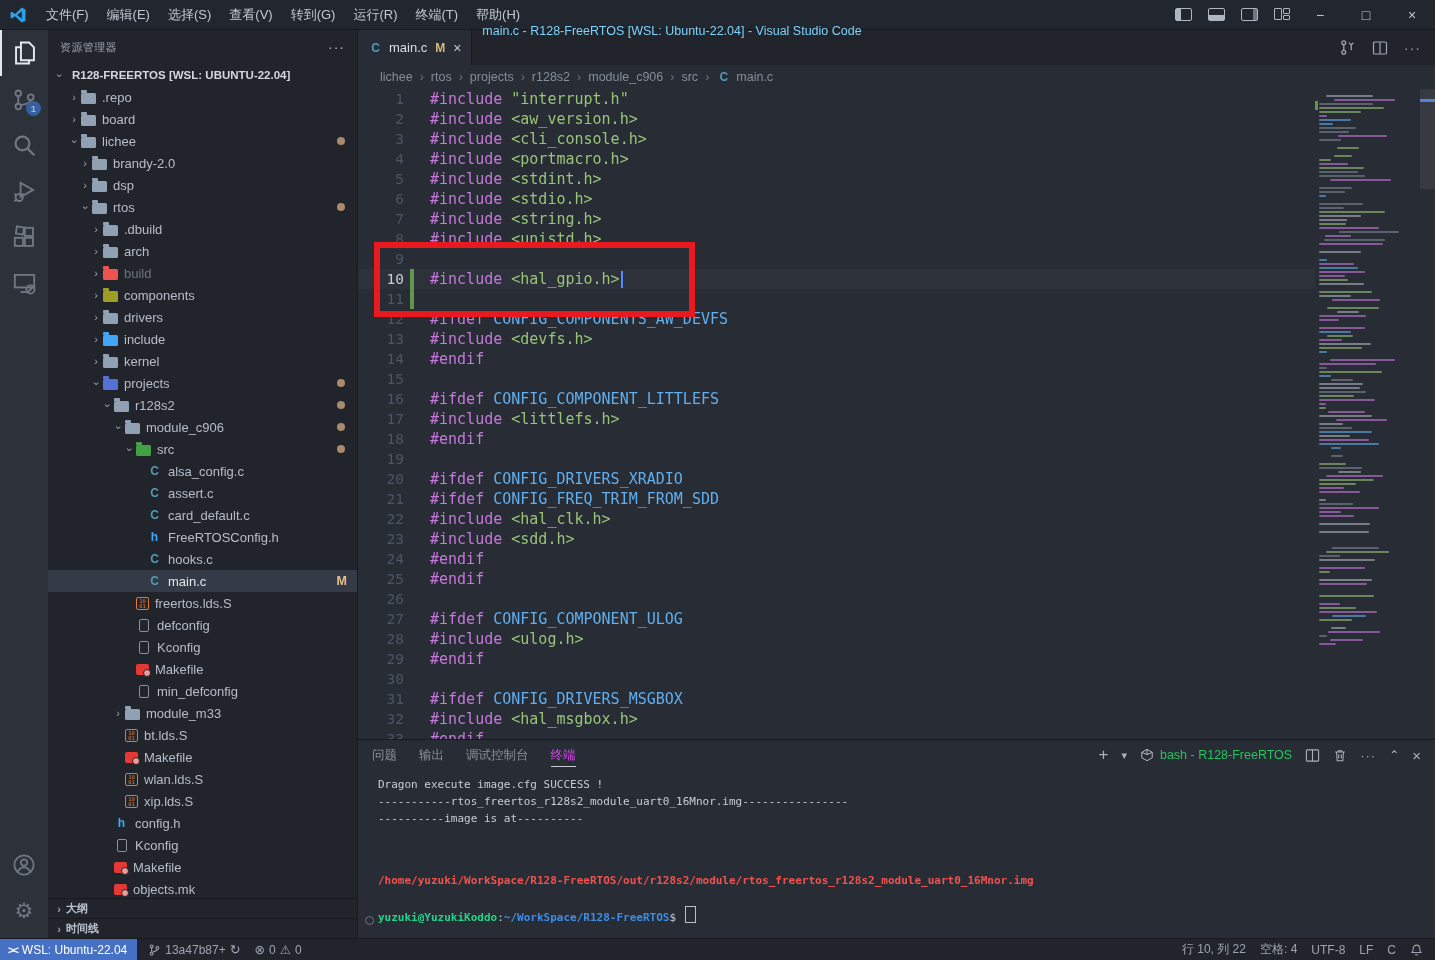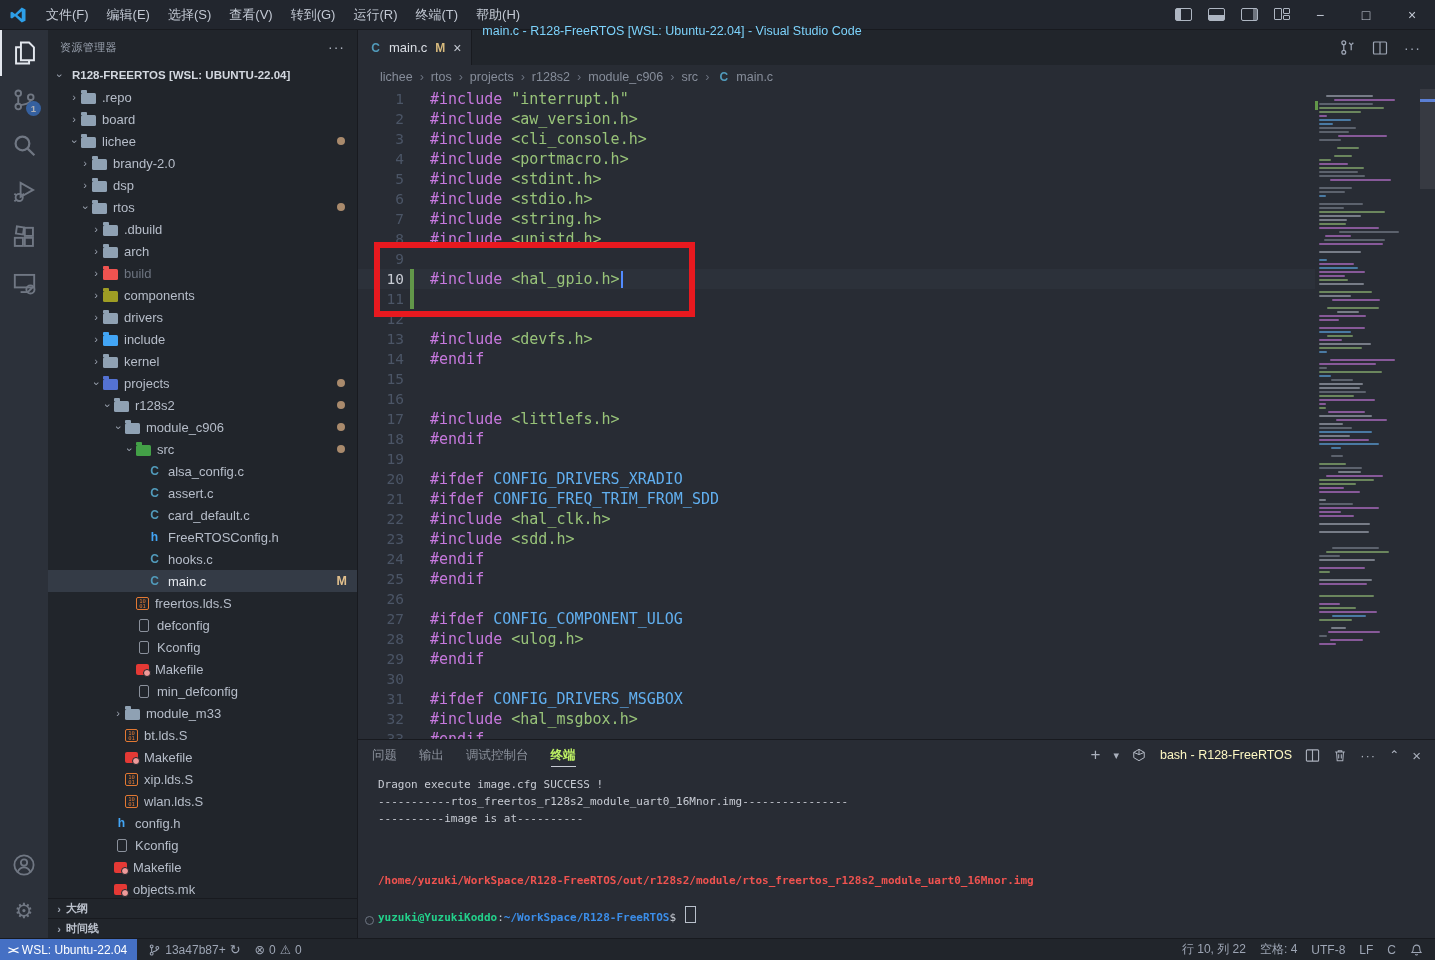--- a/index.html
+++ b/index.html
@@ -97,24 +97,24 @@
   .mm-bar{position:absolute;height:2px;opacity:.6;border-radius:1px;}
   .mm-chg{position:absolute;left:0;top:12px;width:3px;height:9px;background:#629749;}
   .scrollbar{position:absolute;top:0;bottom:0;right:0;width:15px;z-index:3;}
   .sb-slider{position:absolute;top:0;left:0;right:0;height:100px;background:rgba(255,255,255,.07);}
   .sb-cursor-mark{position:absolute;top:10px;left:0;right:0;height:3px;background:#5b7fd4;}
 
   
   .panel{flex:0 0 198px;background:#282c34;border-top:1px solid #181a1f;display:flex;flex-direction:column;position:relative;}
   .panel-header{height:30px;display:flex;align-items:center;padding:0 14px;flex:0 0 30px;font-size:12.5px;}
   .ptab{margin-right:22px;color:#8b919c;text-transform:uppercase;height:30px;line-height:30px;position:relative;}
-  .ptab.active{color:#bef264;font-weight:bold;}
+  .ptab.active{color:#d946ef;}
   .ptab.active::after{content:"";position:absolute;left:0;right:0;bottom:3px;height:1.5px;background:#c8ccd4;}
   .panel-actions{margin-left:auto;display:flex;align-items:center;gap:13px;color:#aab0bc;font-size:13px;}
-  .term-title{display:flex;align-items:center;gap:14px;color:#fef9c3;font-size:12.5px;}
+  .term-title{display:flex;align-items:center;gap:6px;color:#22c55e;font-size:12.5px;}
   .terminal{flex:1;padding:6px 0 0 20px;position:relative;font-size:11px;line-height:17px;color:#c8ccd4;}
   .tline{white-space:pre;height:17px;}
   .t-red{color:#ef5350;font-weight:bold;margin-top:28px;}
   .t-user{color:#23d18b;font-weight:bold;}
   .t-path{color:#3b8eea;font-weight:bold;}
   .t-cursor{display:inline-block;width:9px;height:15px;border:1px solid #b9c0cb;vertical-align:-2px;margin-left:2px;}
   .t-deco{position:absolute;left:7px;width:7px;height:7px;border:1px solid #6e7683;border-radius:50%;}
 
   
   .statusbar{height:22px;background:#21252b;border-top:1px solid #181a1f;display:flex;align-items:center;
@@ -455,28 +455,28 @@
             <span style="width:63px;flex:0 0 63px;"></span>
             <span style="width:14px;flex:0 0 14px;"></span>
             <span class="make-ic"></span>
             <span class="lbl">Makefile</span>
             <span class="spacer"></span>
           </div>
           <div class="row">
             <span style="width:63px;flex:0 0 63px;"></span>
             <span style="width:14px;flex:0 0 14px;"></span>
             <span class="asm-ic">10<br>01</span>
+            <span class="lbl">wlan.lds.S</span>
+            <span class="spacer"></span>
+          </div>
+          <div class="row">
+            <span style="width:63px;flex:0 0 63px;"></span>
+            <span style="width:14px;flex:0 0 14px;"></span>
+            <span class="asm-ic">10<br>01</span>
             <span class="lbl">xip.lds.S</span>
-            <span class="spacer"></span>
-          </div>
-          <div class="row">
-            <span style="width:63px;flex:0 0 63px;"></span>
-            <span style="width:14px;flex:0 0 14px;"></span>
-            <span class="asm-ic">10<br>01</span>
-            <span class="lbl">wlan.lds.S</span>
             <span class="spacer"></span>
           </div>
           <div class="row">
             <span style="width:52px;flex:0 0 52px;"></span>
             <span style="width:14px;flex:0 0 14px;"></span>
             <span class="ficon h">h</span>
             <span class="lbl">config.h</span>
             <span class="spacer"></span>
           </div>
           <div class="row">
@@ -605,39 +605,41 @@
               <span class="ctext"><span class="tok-kw">#include</span><span class="tok-pl"> </span><span class="tok-str">&lt;hal_gpio.h&gt;</span><span class="cursor"></span></span>
             </div>
             <div class="line">
               <span class="ln">11</span>
               <span class="chg on"></span>
               <span class="ctext"></span>
             </div>
             <div class="line">
               <span class="ln">12</span>
               <span class="chg"></span>
+              <span class="ctext"><span class="tok-kw">#ifdef</span><span class="tok-pl"> </span><span class="tok-const">CONFIG_COMPONENTS_AW_DEVFS</span></span>
             </div>
             <div class="line">
               <span class="ln">13</span>
               <span class="chg"></span>
               <span class="ctext"><span class="tok-kw">#include</span><span class="tok-pl"> </span><span class="tok-str">&lt;devfs.h&gt;</span></span>
             </div>
             <div class="line">
               <span class="ln">14</span>
               <span class="chg"></span>
               <span class="ctext"><span class="tok-kw">#endif</span></span>
             </div>
             <div class="line">
               <span class="ln">15</span>
               <span class="chg"></span>
               <span class="ctext"></span>
             </div>
             <div class="line">
               <span class="ln">16</span>
               <span class="chg"></span>
+              <span class="ctext"><span class="tok-kw">#ifdef</span><span class="tok-pl"> </span><span class="tok-const">CONFIG_COMPONENT_LITTLEFS</span></span>
             </div>
             <div class="line">
               <span class="ln">17</span>
               <span class="chg"></span>
               <span class="ctext"><span class="tok-kw">#include</span><span class="tok-pl"> </span><span class="tok-str">&lt;littlefs.h&gt;</span></span>
             </div>
             <div class="line">
               <span class="ln">18</span>
               <span class="chg"></span>
               <span class="ctext"><span class="tok-kw">#endif</span></span>

